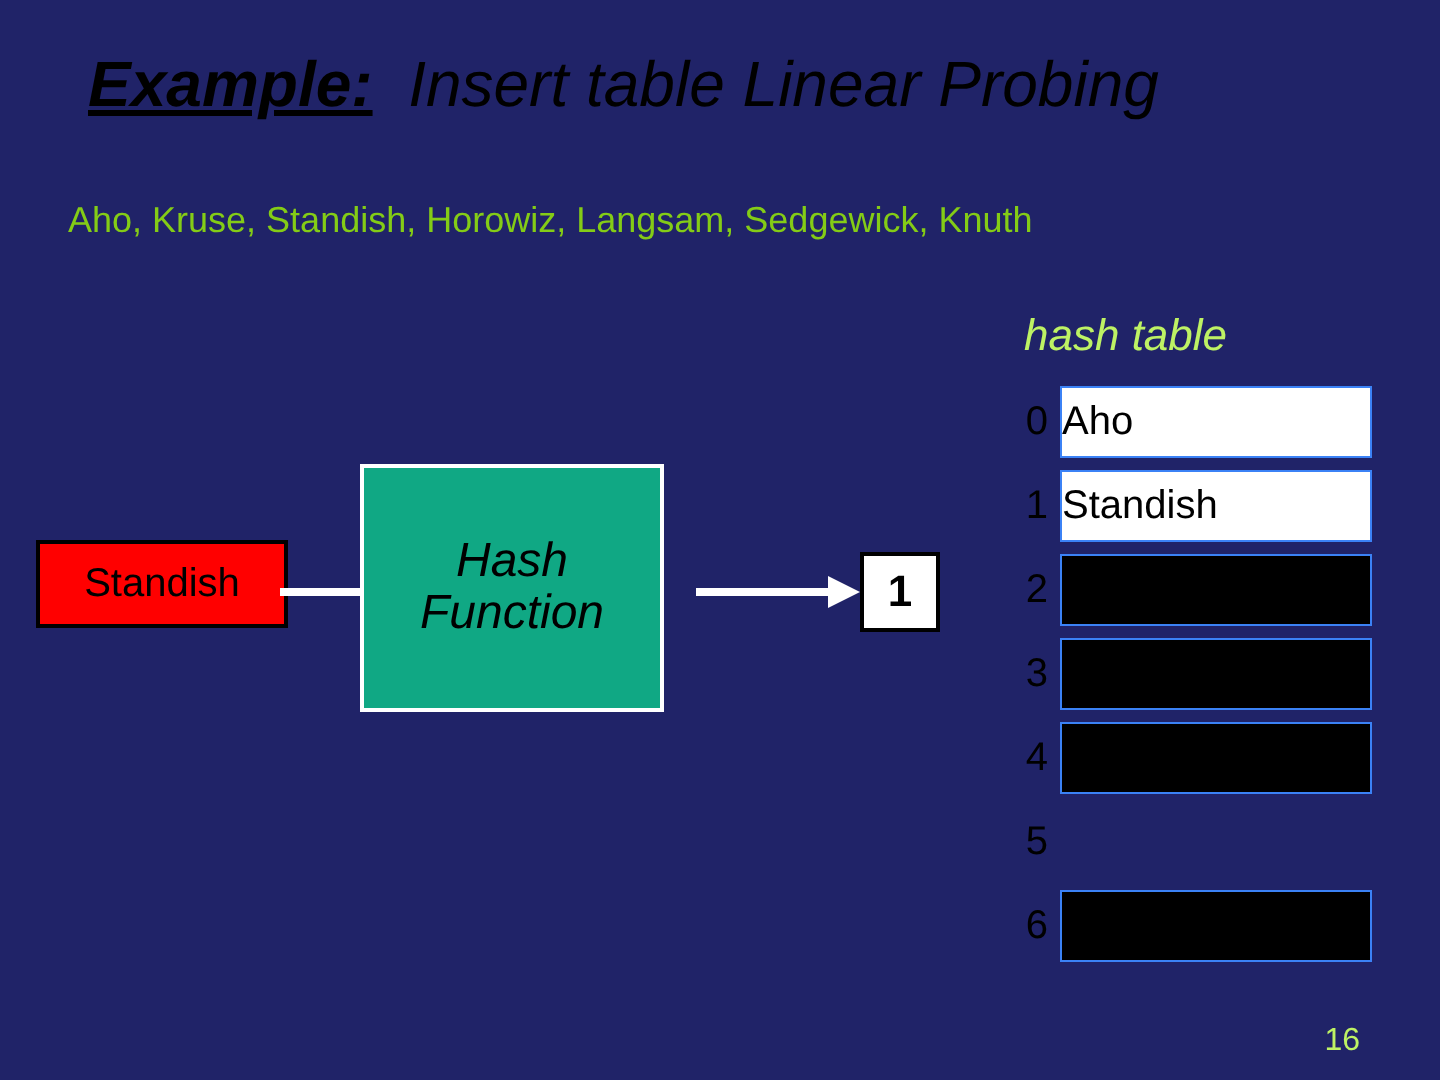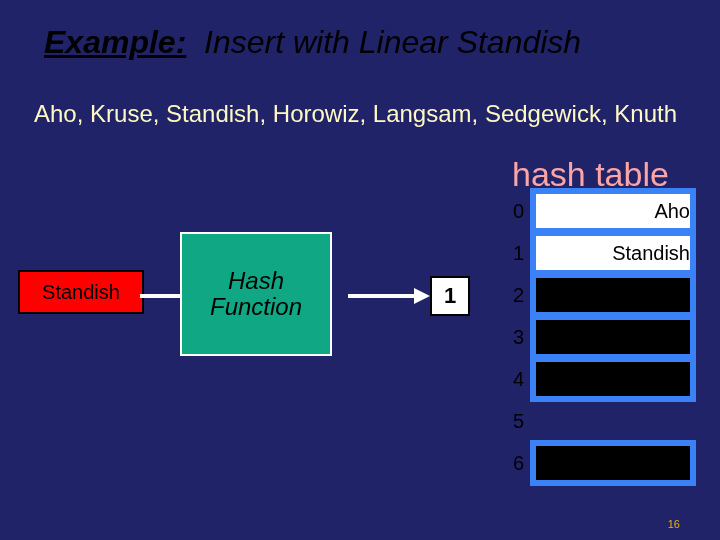--- a/index.html
+++ b/index.html
@@ -23,29 +23,30 @@
   .title .ex {
     text-decoration: underline;
     font-weight: bold;
     font-style: italic;
     margin-top: 29px;
   }
   .subtitle {
     position: absolute;
     top: 100px;
     left: 34px;
-    font-size: 24px;
-    color: #fef9c3;
+    font-size: 18px;
+    color: #84cc16;
   }
   .caption {
     position: absolute;
     top: 155px;
     left: 512px;
-    font-size: 34px;
-    color: #fca5a5;
+    font-size: 22px;
+    font-style: italic;
+    color: #bef264;
   }
   .input-box {
     position: absolute;
     top: 270px;
     left: 18px;
     width: 122px;
     height: 40px;
     background: #ff0000;
     border: 2px solid #000;
     text-align: center;
@@ -102,44 +103,44 @@
   .idx {
     width: 26px;
     text-align: right;
     font-size: 20px;
     color: #000;
     margin-right: 6px;
   }
   .cell {
     width: 154px;
     height: 34px;
-    border: 6px solid #3b82f6;
+    border: 1px solid #3b82f6;
     background: #000;
     color: #000;
     font-size: 20px;
-    text-align: right;
+    text-align: left;
     line-height: 34px;
   }
   .cell.filled {
     background: #fff;
   }
   .slide-num {
     position: absolute;
     right: 40px;
     bottom: 10px;
-    font-size: 11px;
-    color: #eab308;
+    font-size: 16px;
+    color: #bef264;
   }
 </style>
 </head>
 <body>
 
 <div class="title">
   <span class="ex">Example:</span>
-  &nbsp;<span>Insert with Linear Standish</span>
+  &nbsp;<span>Insert table Linear Probing</span>
 </div>
 
 <div class="subtitle">Aho, Kruse, Standish, Horowiz, Langsam, Sedgewick, Knuth</div>
 
 <div class="caption">hash table</div>
 
 <div class="input-box">Standish</div>
 
 <svg class="arrow" style="top:286px;left:140px;width:60px;height:20px" viewBox="0 0 60 20">
   <line x1="0" y1="10" x2="44" y2="10" stroke="#fff" stroke-width="4"></line>

